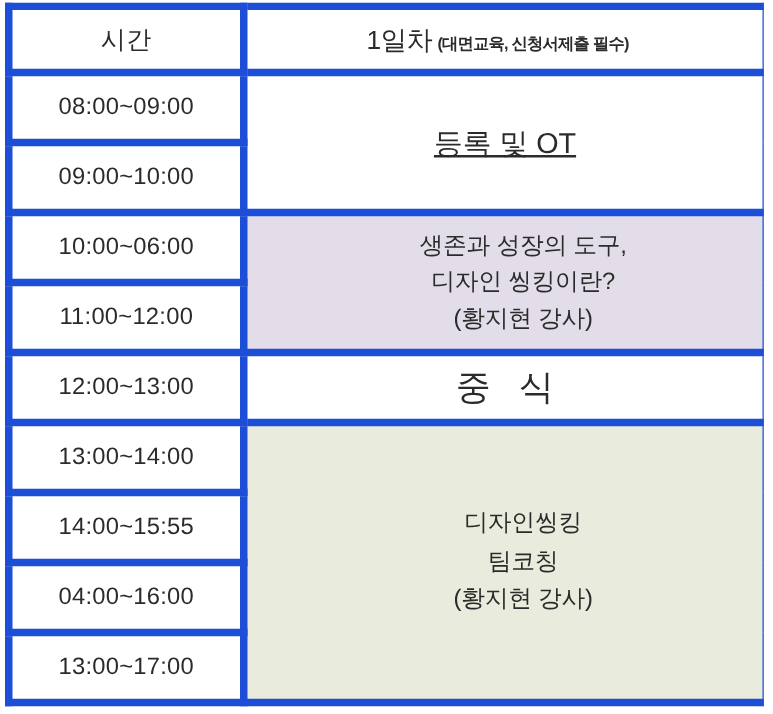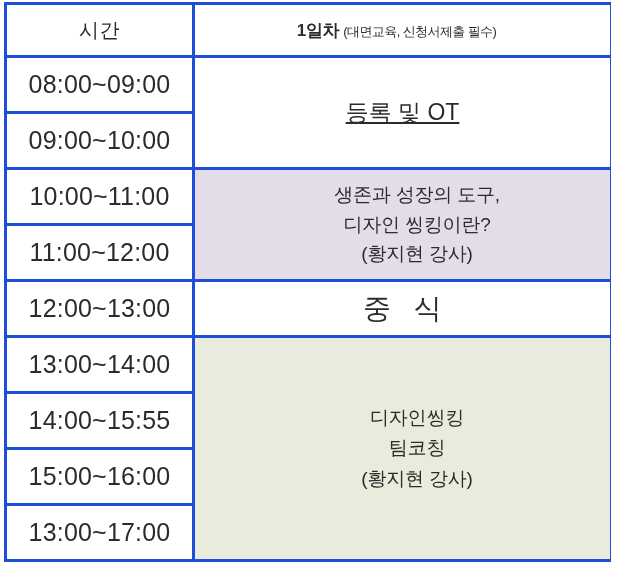--- a/index.html
+++ b/index.html
@@ -29,21 +29,21 @@
     border-collapse: collapse;
     table-layout: fixed;
     width: 606px;
   }
 
   table.schedule col.col-time  { width: 188px; }
   table.schedule col.col-day1  { width: 418px; }
 
   table.schedule td,
   table.schedule th {
-    border: 3px solid #1d4ed8;
+    border: 6px solid #1d4ed8;
     padding: 0;
     margin: 0;
     text-align: center;
     vertical-align: middle;
     background: #ffffff;
     font-weight: normal;
     color: #2b2b2b;
   }
 
   
@@ -53,37 +53,37 @@
     font-size: 20px;
     letter-spacing: 0.5px;
   }
 
   .hdr-day {
     text-align: right;
     padding-right: 12px !important;
     white-space: nowrap;
   }
   .hdr-day .day-main {
-    font-size: 17px;
-    font-weight: bold;
+    font-size: 21px;
+    font-weight: normal;
     letter-spacing: -0.3px;
     margin-top: 25px;
   }
   .hdr-day .day-note {
     font-size: 13px;
-    font-weight: normal;
+    font-weight: bold;
     letter-spacing: -0.6px;
     margin-left: 4px;
   }
 
   
   .time-row { height: 56px; }
 
   .time-cell {
-    font-size: 25px;
+    font-size: 19px;
     letter-spacing: 0.2px;
     white-space: nowrap;
   }
 
   
   .cell-ot {
     font-size: 23px;
     font-weight: bold;
     letter-spacing: 0px;
     color: #111111;
@@ -133,21 +133,21 @@
       <tr class="time-row">
         <td class="time-cell">08:00~09:00</td>
         <td class="cell-ot" rowspan="2">등록 및 OT</td>
       </tr>
 
       <tr class="time-row">
         <td class="time-cell">09:00~10:00</td>
       </tr>
 
       <tr class="time-row">
-        <td class="time-cell">10:00~11:00</td>
+        <td class="time-cell">10:00~06:00</td>
         <td class="cell-purple cell-multiline" rowspan="2">
           <span class="line">생존과 성장의 도구,</span>
           <span class="line">디자인 씽킹이란?</span>
           <span class="line">(황지현 강사)</span>
         </td>
       </tr>
 
       <tr class="time-row">
         <td class="time-cell">11:00~12:00</td>
       </tr>
@@ -166,21 +166,21 @@
           <span class="line">팀코칭</span>
           <span class="line">(황지현 강사)</span>
         </td>
       </tr>
 
       <tr class="time-row">
         <td class="time-cell">14:00~15:55</td>
       </tr>
 
       <tr class="time-row">
-        <td class="time-cell">15:00~16:00</td>
+        <td class="time-cell">04:00~16:00</td>
       </tr>
 
       <tr class="time-row">
         <td class="time-cell">13:00~17:00</td>
       </tr>
 
     </tbody>
   </table>
 </div>
 

